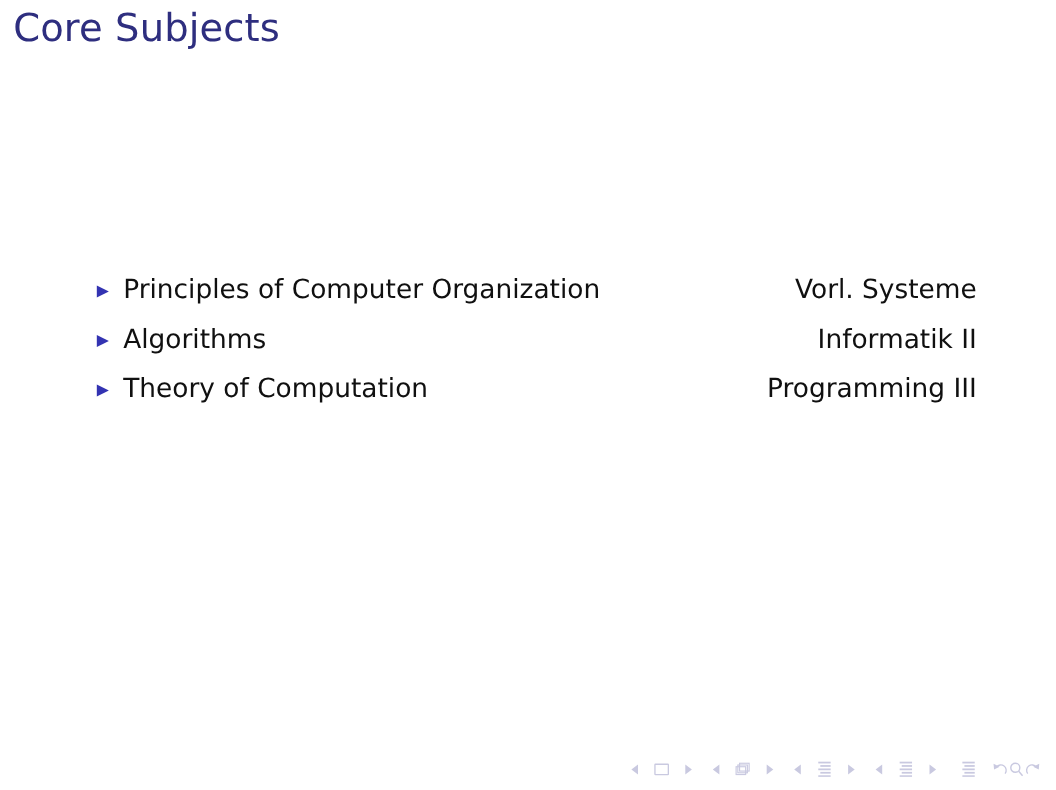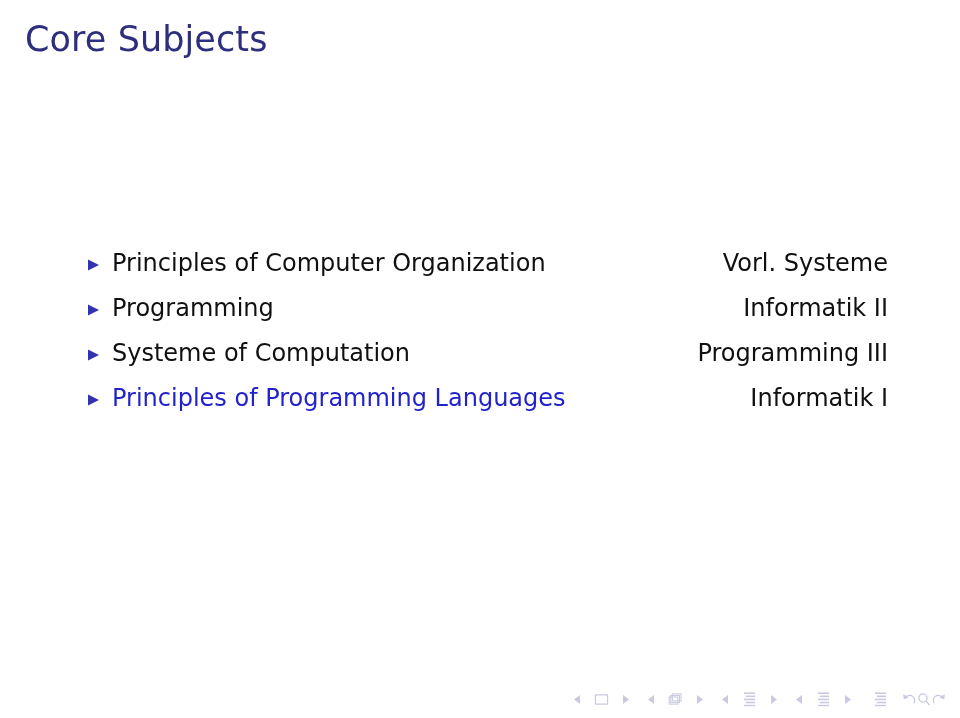--- a/index.html
+++ b/index.html
@@ -30,21 +30,21 @@
   .slide-title {
     position: absolute;
     left: 12px;
     top: 4px;
     font-size: 35px;
     line-height: 44px;
     letter-spacing: 0.1px;
     color: #2e2e7f;
     white-space: nowrap;
     font-weight: normal;
-    margin: 13px;
+    margin: 0;
   }
 
   
   .content-block {
     position: absolute;
     left: 0;
     top: 246px;
     width: 960px;
   }
 
@@ -150,43 +150,34 @@
       <span class="item-label">Principles of Computer Organization</span>
       <span class="item-course">Vorl. Systeme</span>
     </div>
 
     <div class="item-row">
       <span class="bullet-col">
         <svg width="16" height="16" viewBox="0 0 16 16" aria-hidden="true">
           <polygon points="2,2.5 2,13.5 13,8" fill="#3333b2"></polygon>
         </svg>
       </span>
-      <span class="item-label">Programming</span>
+      <span class="item-label">Algorithms</span>
       <span class="item-course">Informatik II</span>
     </div>
 
     <div class="item-row">
       <span class="bullet-col">
         <svg width="16" height="16" viewBox="0 0 16 16" aria-hidden="true">
           <polygon points="2,2.5 2,13.5 13,8" fill="#3333b2"></polygon>
         </svg>
       </span>
-      <span class="item-label">Systeme of Computation</span>
+      <span class="item-label">Theory of Computation</span>
       <span class="item-course">Programming III</span>
     </div>
 
-    <div class="item-row">
-      <span class="bullet-col">
-        <svg width="16" height="16" viewBox="0 0 16 16" aria-hidden="true">
-          <polygon points="2,2.5 2,13.5 13,8" fill="#3333b2"></polygon>
-        </svg>
-      </span>
-      <span class="item-label highlight">Principles of Programming Languages</span>
-      <span class="item-course">Informatik I</span>
-    </div>
 
   </div>
 
   <div class="nav-bar">
 
     <div class="nav-group">
       <span class="nav-btn">
         <svg width="9" height="11" viewBox="0 0 9 11" aria-hidden="true">
           <polygon class="nav-glyph" points="7,1 7,10 1,5.5"></polygon>
         </svg>

